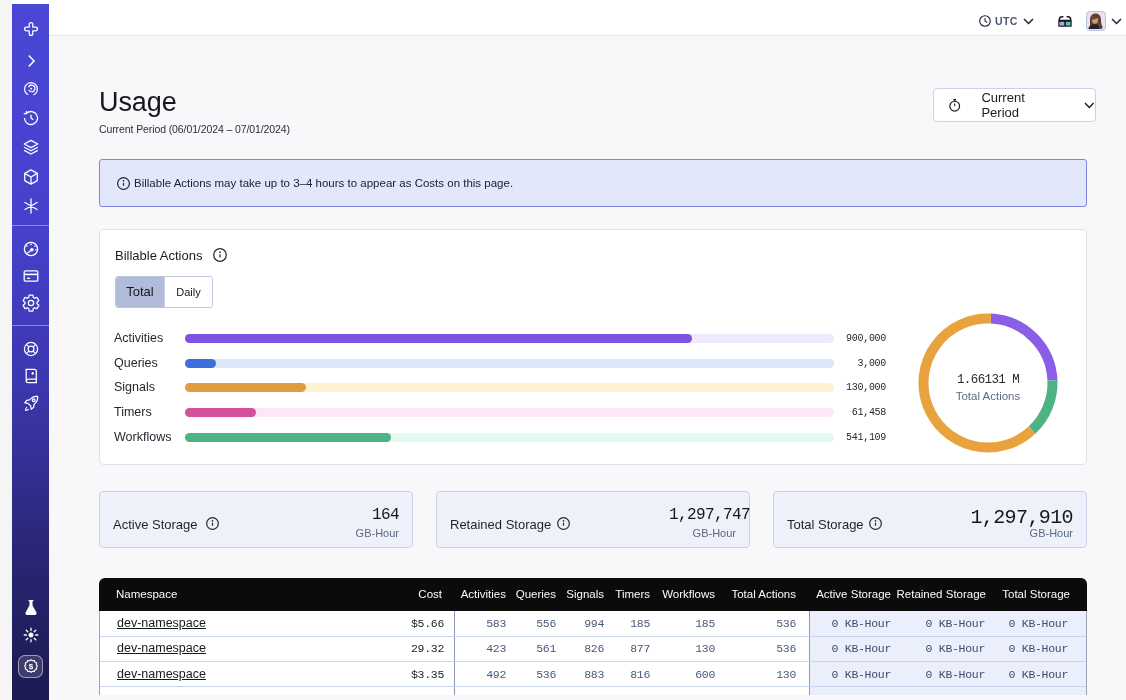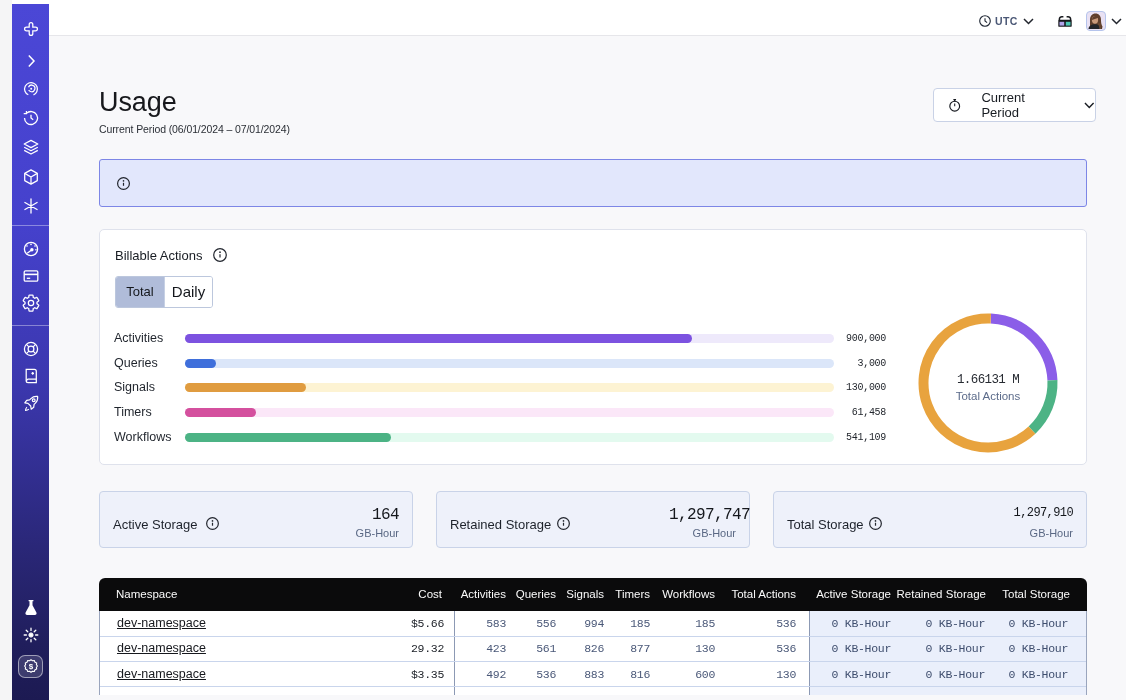--- a/index.html
+++ b/index.html
@@ -148,33 +148,34 @@
       <path d="M1 1l4.5 4.5L10 1"></path>
     </svg>
 </div>
 
 <div class="abs" style="left:99px;top:159px;width:988px;height:48px;background:#e2e7fc;border:1px solid #7d86e6;border-radius:3px;box-sizing:border-box;display:flex;align-items:center;">
   <svg style="margin-left:17px;flex:none;" width="13" height="13" viewBox="0 0 13 13" fill="none">
       <circle cx="6.5" cy="6.5" r="5.9" stroke="#21252d" stroke-width="1.2"></circle>
       <path d="M6.5 5.8v3" stroke="#21252d" stroke-width="1.2"></path>
       <circle cx="6.5" cy="3.9" r="0.8" fill="#21252d"></circle>
     </svg>
+  <span style="margin-left:4px;font-size:11.5px;color:#20242c;">Billable Actions may take up to 3–4 hours to appear as Costs on this page.</span>
 </div>
 
 <div class="abs card" style="left:99px;top:229px;width:988px;height:236px;"></div>
 <div class="abs" style="left:115px;top:248px;font-size:13px;color:#181c23;font-weight:400;">Billable Actions</div>
 <svg class="abs" style="left:213px;top:248px;" width="14" height="14" viewBox="0 0 14 14" fill="none">
     <circle cx="7" cy="7" r="6.3" stroke="#22262e" stroke-width="1.2"></circle>
     <path d="M7 6.2v3.2" stroke="#22262e" stroke-width="1.2"></path>
     <circle cx="7" cy="4.2" r="0.85" fill="#22262e"></circle>
   </svg>
 
 <div class="abs" style="left:115px;top:276px;width:98px;height:31.5px;display:flex;border:1px solid #bcc7dd;border-radius:3px;box-sizing:border-box;overflow:hidden;">
   <div style="width:49px;background:#b0bcd9;display:flex;align-items:center;justify-content:center;font-size:13px;color:#14171c;font-weight:400;">Total</div>
-  <div style="width:49px;background:#fff;display:flex;align-items:center;justify-content:center;font-size:15px;color:#14171c;font-weight:400;border-left:1px solid #c6d0e4;box-sizing:border-box;">Daily</div>
+  <div style="width:49px;background:#fff;display:flex;align-items:center;justify-content:center;font-size:11px;color:#14171c;font-weight:400;border-left:1px solid #c6d0e4;box-sizing:border-box;">Daily</div>
 </div>
 
 <div class="abs" style="left:49px;top:0;width:1077px;height:700px;">
   
 </div>
 <div class="abs blabel" style="top:331px;left:114px;">Activities</div>
 <div class="abs blabel" style="top:355.7px;left:114px;">Queries</div>
 <div class="abs blabel" style="top:380.4px;left:114px;">Signals</div>
 <div class="abs blabel" style="top:405.1px;left:114px;">Timers</div>
 <div class="abs blabel" style="top:429.8px;left:114px;">Workflows</div>
@@ -220,21 +221,21 @@
 <div class="abs" style="left:787px;top:516.5px;font-size:13px;color:#1d222b;">Total Storage</div>
 <svg class="abs" style="left:869px;top:517px;" width="13" height="13" viewBox="0 0 14 14" fill="none">
     <circle cx="7" cy="7" r="6.3" stroke="#22262e" stroke-width="1.3"></circle>
     <path d="M7 6.2v3.2" stroke="#22262e" stroke-width="1.3"></path>
     <circle cx="7" cy="4.2" r="0.9" fill="#22262e"></circle>
   </svg>
 <div class="abs mono" style="right:727px;top:506px;font-size:16px;letter-spacing:-0.6px;color:#14171c;">164</div>
 <div class="abs" style="right:727px;top:527px;font-size:11px;color:#5a6884;">GB-Hour</div>
 <div class="abs mono" style="right:376px;top:506px;font-size:16px;letter-spacing:-0.6px;color:#14171c;">1,297,747</div>
 <div class="abs" style="right:390px;top:527px;font-size:11px;color:#5a6884;">GB-Hour</div>
-<div class="abs mono" style="right:53px;top:506px;font-size:12px;letter-spacing:-0.6px;color:#14171c;">1,297,910</div>
+<div class="abs mono" style="right:53px;top:506px;font-size:20px;letter-spacing:-0.6px;color:#14171c;">1,297,910</div>
 <div class="abs" style="right:53px;top:527px;font-size:11px;color:#5a6884;">GB-Hour</div>
 
 <div class="abs" style="left:99px;top:578px;width:988px;height:33px;background:#0b0b0c;border-radius:6px 6px 0 0;"></div>
 <div class="abs" style="left:99px;top:611px;width:988px;height:83.5px;background:#ffffff;border-left:1px solid #9aa5bd;border-right:1px solid #9aa5bd;box-sizing:border-box;"></div>
 <div class="abs" style="left:809.5px;top:611px;width:276.5px;height:83.5px;background:#eaeffb;"></div>
 <div class="abs" style="left:453.5px;top:611px;width:1px;height:83.5px;background:#8c99b4;"></div>
 <div class="abs" style="left:809px;top:611px;width:1px;height:83.5px;background:#8c99b4;"></div>
 <div class="abs" style="left:100px;top:635.5px;width:986px;height:1px;background:#c9d5ec;"></div>
 <div class="abs" style="left:100px;top:660.5px;width:986px;height:1px;background:#c9d5ec;"></div>
 <div class="abs" style="left:100px;top:686px;width:986px;height:1px;background:#c9d5ec;"></div>

